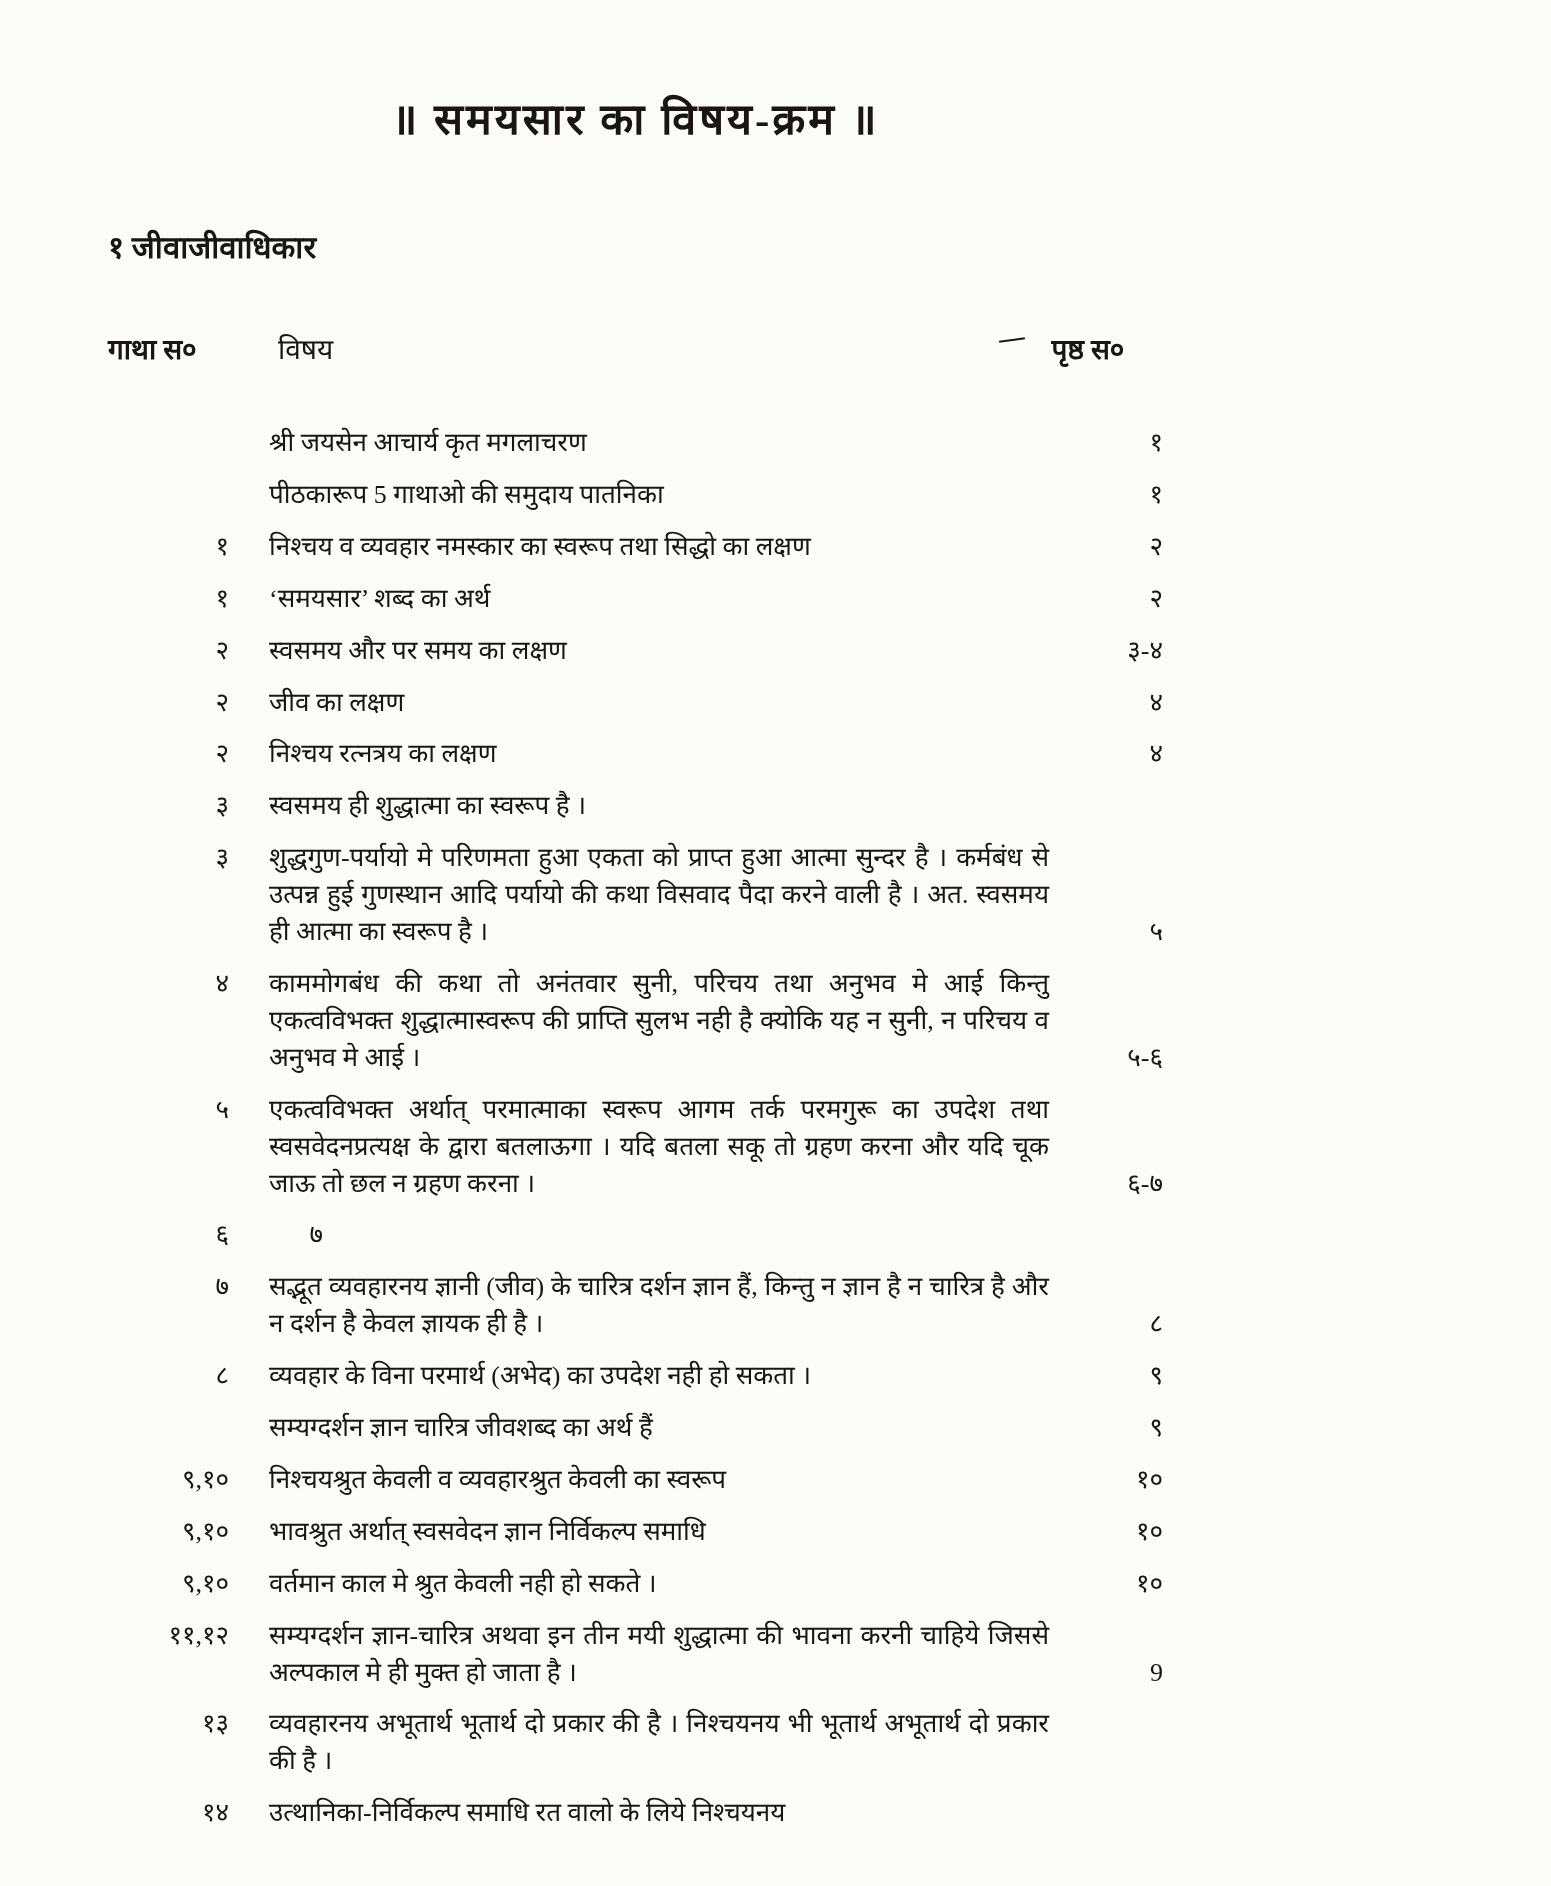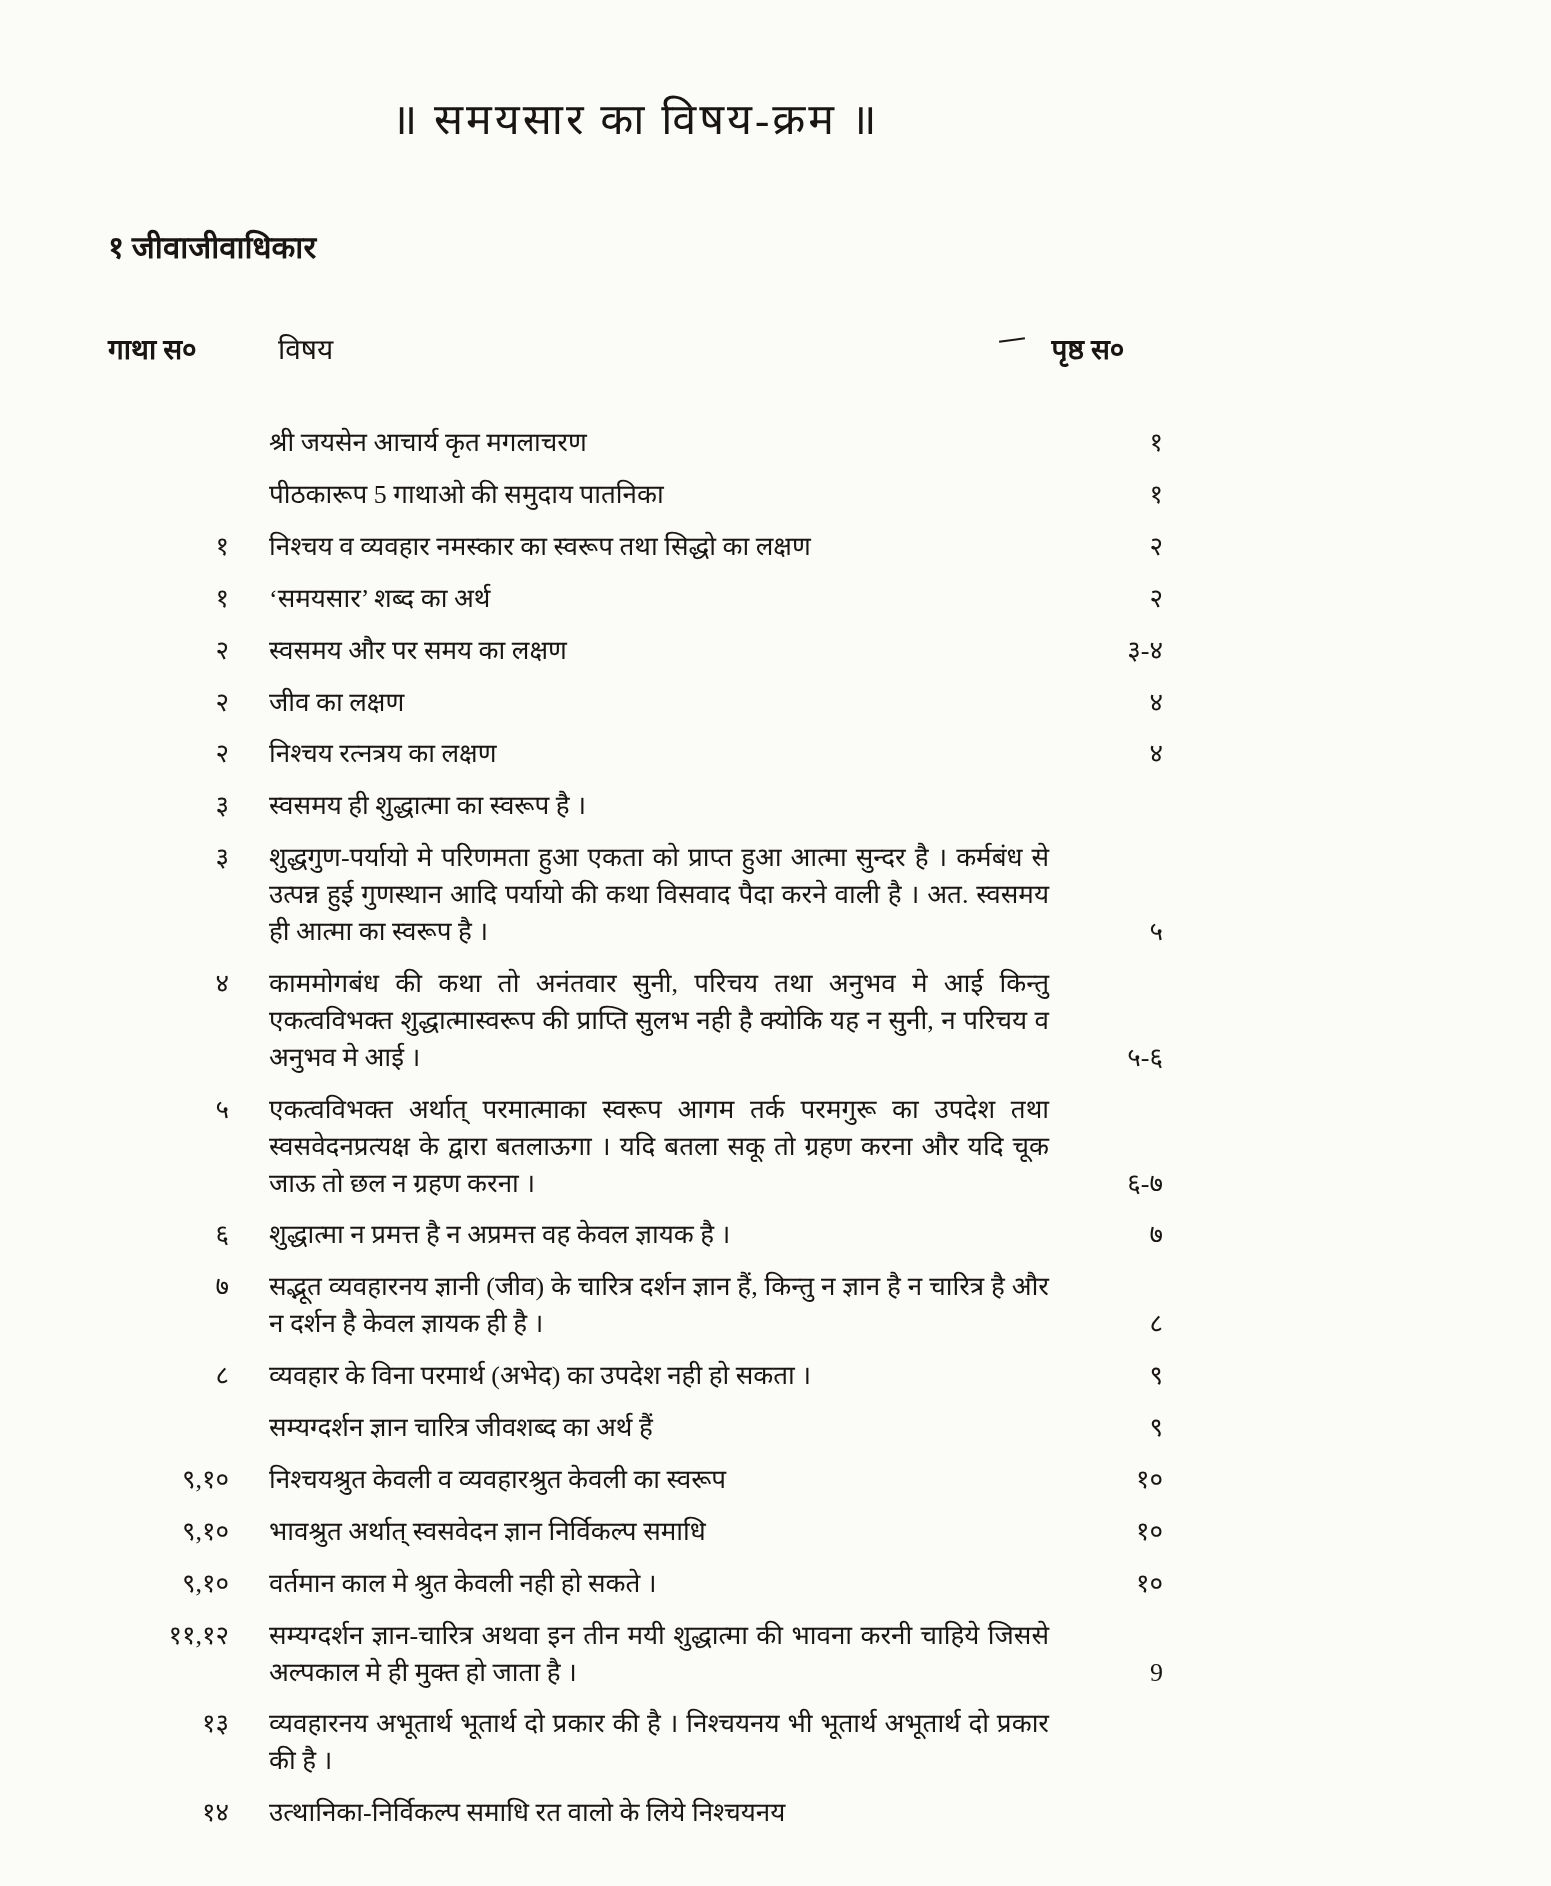--- a/index.html
+++ b/index.html
@@ -16,21 +16,21 @@
   }
   .page {
     box-sizing: border-box;
     width: 1055px;
     margin-left: 108px;
     padding-top: 88px;
   }
   .title {
     text-align: center;
     font-size: 43px;
-    font-weight: 400;
+    font-weight: 700;
     letter-spacing: 3px;
     margin: 0 0 78px 0;
     white-space: nowrap;
   }
   .section-heading {
     text-align: left;
     font-size: 31px;
     font-weight: 700;
     margin: 0 0 62px 0;
   }
@@ -160,21 +160,20 @@
         <div class="subject">काममोगबंध की कथा तो अनंतवार सुनी, परिचय तथा अनुभव मे आई किन्तु एकत्वविभक्त शुद्धात्मास्वरूप की प्राप्ति सुलभ नही है क्योकि यह न सुनी, न परिचय व अनुभव मे आई ।</div>
         <div class="pageno">५-६</div>
       </div>
       <div class="row">
         <div class="gatha">५</div>
         <div class="subject">एकत्वविभक्त अर्थात् परमात्माका स्वरूप आगम तर्क परमगुरू का उपदेश तथा स्वसवेदनप्रत्यक्ष के द्वारा बतलाऊगा । यदि बतला सकू तो ग्रहण करना और यदि चूक जाऊ तो छल न ग्रहण करना ।</div>
         <div class="pageno">६-७</div>
       </div>
       <div class="row">
         <div class="gatha">६</div>
-        <div class="subject">शुद्धात्मा न प्रमत्त है न अप्रमत्त वह केवल ज्ञायक है ।</div>
         <div class="pageno">७</div>
       </div>
       <div class="row">
         <div class="gatha">७</div>
         <div class="subject">सद्भूत व्यवहारनय ज्ञानी (जीव) के चारित्र दर्शन ज्ञान हैं, किन्तु न ज्ञान है न चारित्र है और न दर्शन है केवल ज्ञायक ही है ।</div>
         <div class="pageno">८</div>
       </div>
       <div class="row">
         <div class="gatha">८</div>
         <div class="subject">व्यवहार के विना परमार्थ (अभेद) का उपदेश नही हो सकता ।</div>

